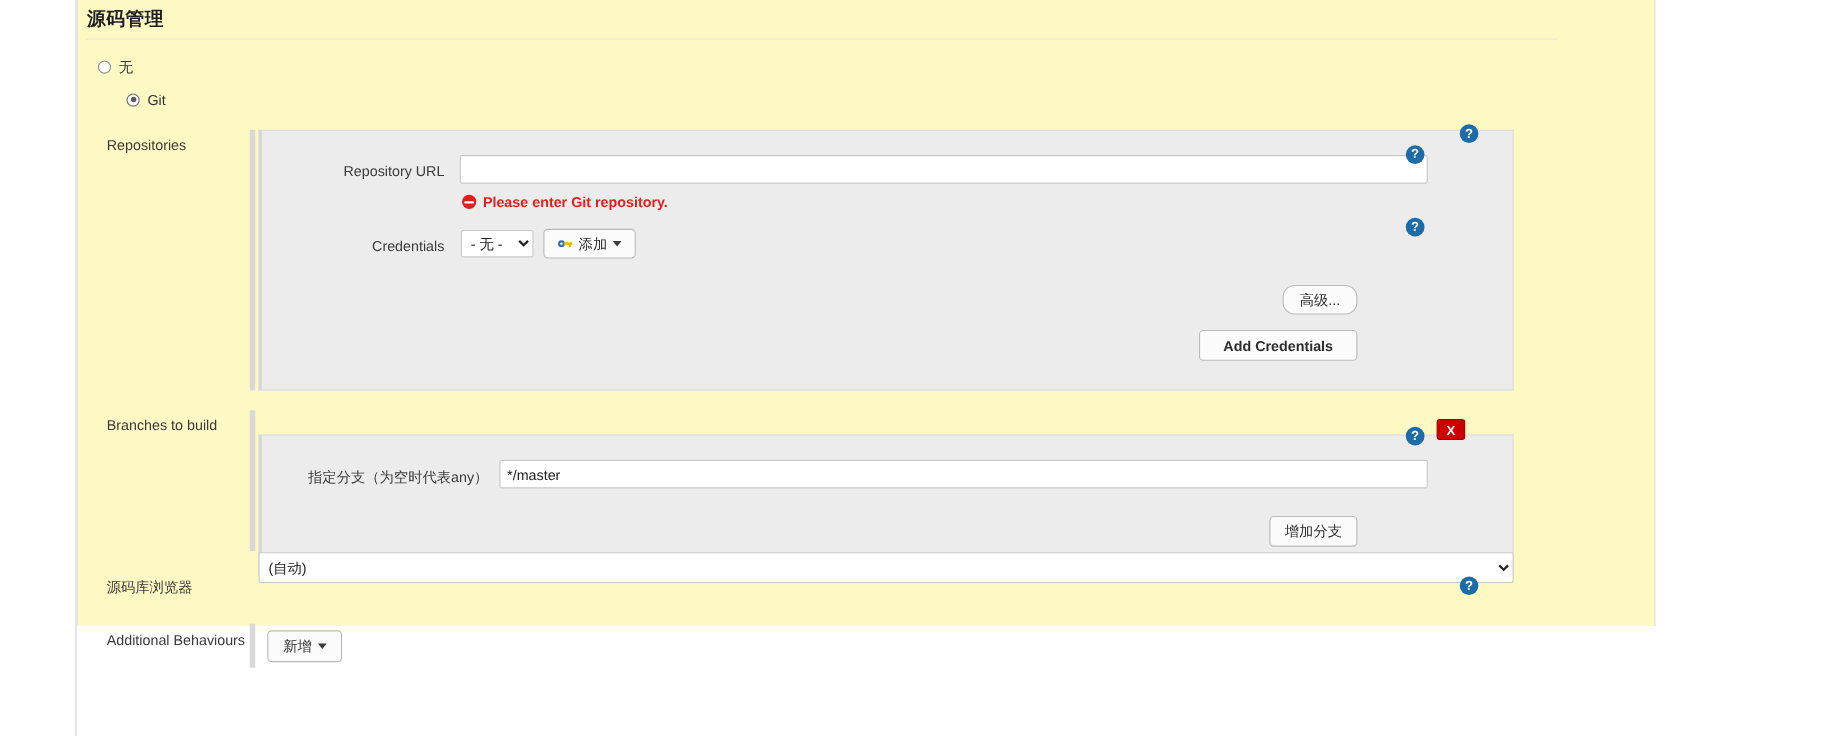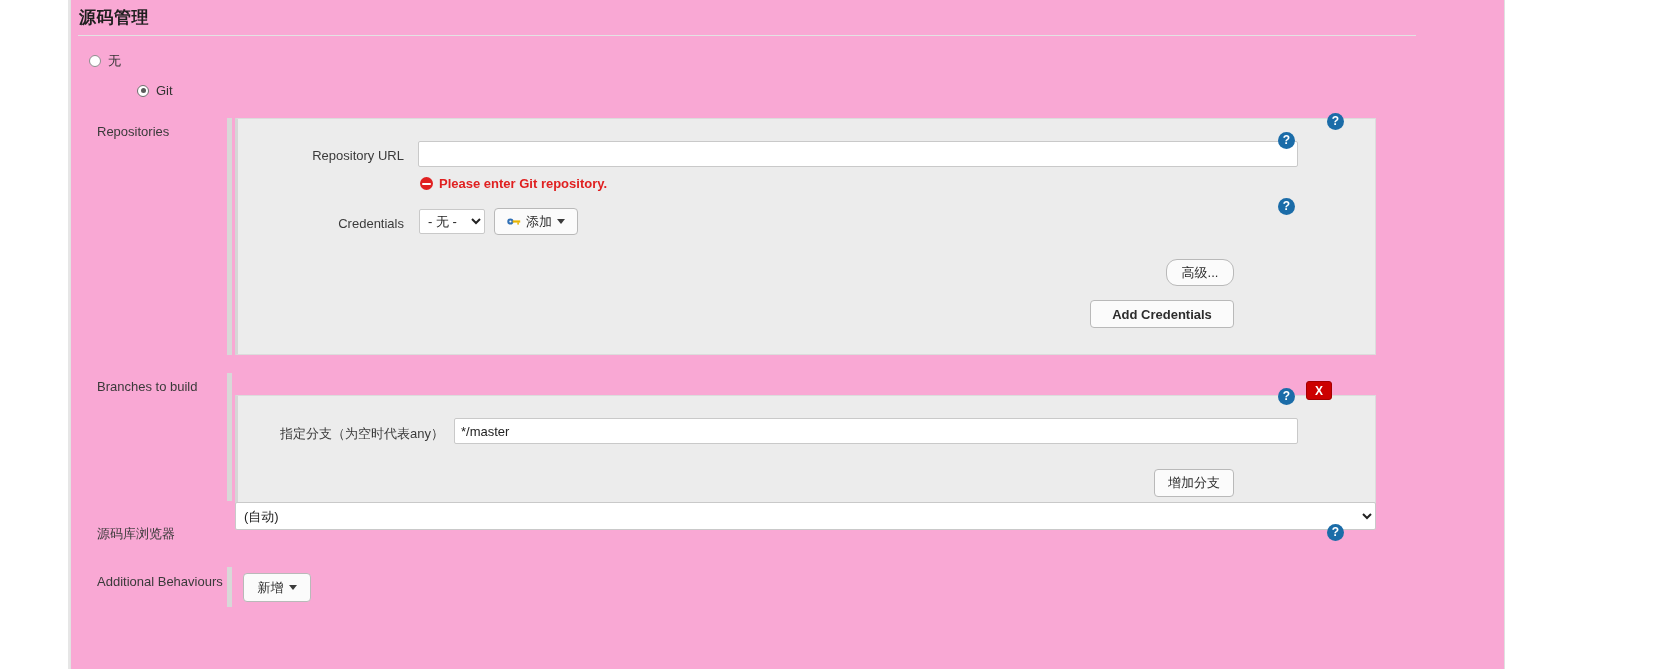--- a/index.html
+++ b/index.html
@@ -30,22 +30,22 @@
     left: 68px; top: 0;
     width: 2px; height: 669px;
     background: #e6e6e6;
   }
 
   
   .form-panel {
     position: absolute;
     left: 70px; top: 0;
     width: 1435px;
-    height: 669px;
-    background: #f9a8d4;
+    height: 569px;
+    background: #fef9c3;
     border-left: 1px solid #e2e2e2;
     border-right: 1px solid #e0e0e0;
   }
 
   
   .right-blank {
     position: absolute;
     left: 1506px; top: 0;
     width: 151px; height: 669px;
     background: #ffffff;
@@ -74,21 +74,21 @@
   
   .radio-row {
     position: absolute;
     display: flex;
     align-items: center;
     gap: 7px;
     font-size: 13px;
     color: #333;
   }
   .radio-row.r1 { left: 18px; top: 54px; }
-  .radio-row.r2 { left: 30px; top: 84px; padding-left: 36px; }
+  .radio-row.r2 { left: 8px; top: 84px; padding-left: 36px; }
   .radio {
     width: 12px; height: 12px;
     border: 1px solid #8e8e8e;
     border-radius: 50%;
     background: #fff;
     position: relative;
     flex: none;
   }
   .radio.checked { border-color: #6f6f6f; }
   .radio.checked::after {

